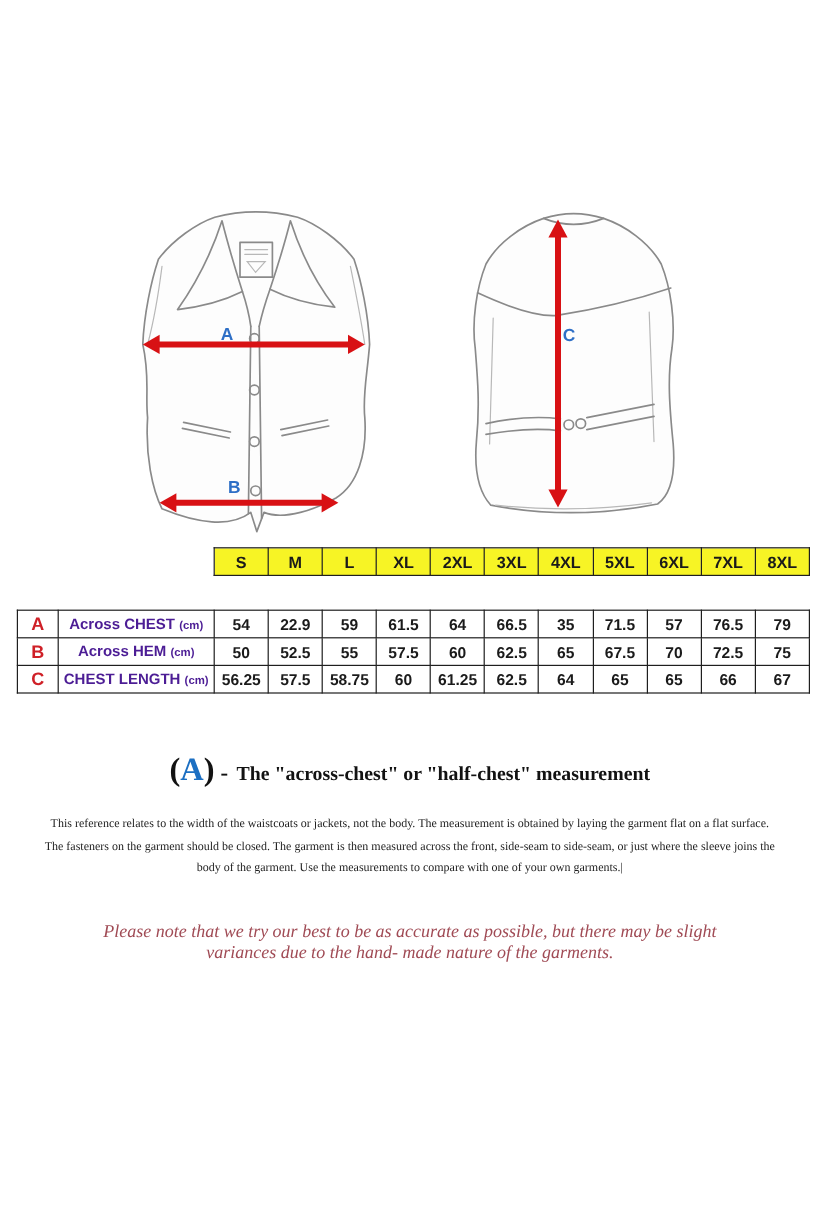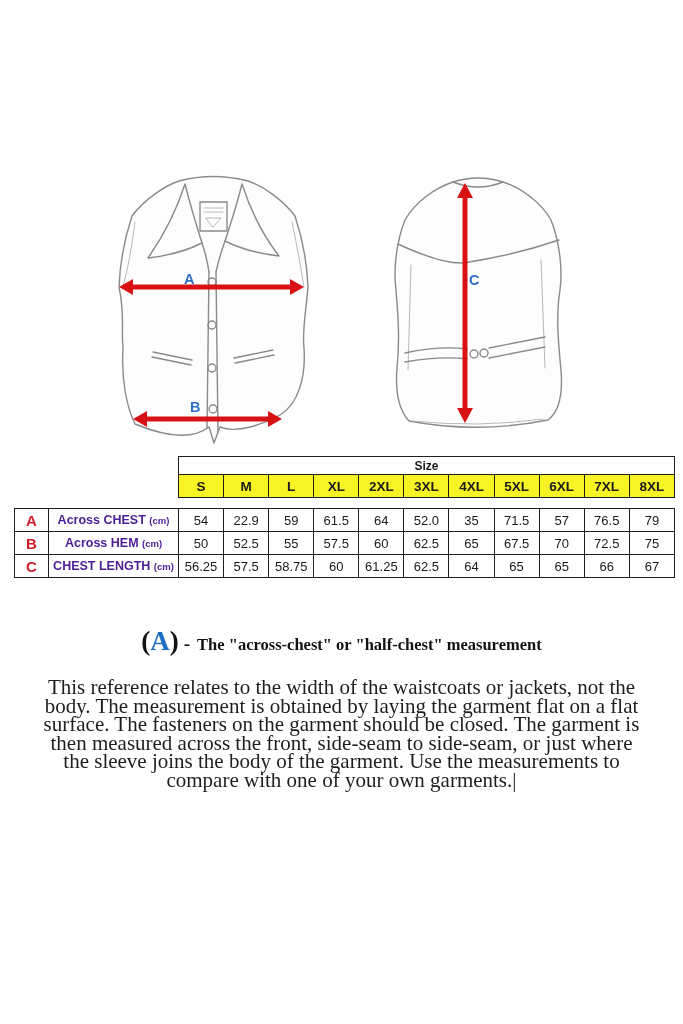--- a/index.html
+++ b/index.html
@@ -36,35 +36,35 @@
   .size-title-cell { font-size:12px; height:18px; background:#ffffff; }
   .size-cell { background:#f7f425; font-size:13.5px; height:23px; }
 
   .size-body { left:14px; top:508px; width:661px; }
   .size-body td {
     border:1.6px solid #1f1f1f; text-align:center; height:23px; background:#ffffff;
   }
   .key-cell { color:#cf2027; font-weight:bold; font-size:15px; }
   .label-cell { font-weight:bold; font-size:12.5px; color:#4c1d95; }
   .label-cell .unit { font-size:9.5px; }
-  .value-cell { font-weight:normal; font-size:13px; color:#1a1a1a; }
+  .value-cell { font-weight:bold; font-size:13px; color:#1a1a1a; }
 
   
   .heading {
     position:absolute; top:626px; left:0; width:683px; text-align:center;
     font-family:"Liberation Serif", serif; color:#121212; white-space:nowrap;
   }
   .heading .paren, .heading .a-letter { font-size:27px; font-weight:bold; }
   .heading .a-letter { color:#1c6fc2; }
   .heading .dash { font-size:19px; font-weight:bold; margin:0 7px 0 5px; }
   .heading .rest { font-size:16.5px; font-weight:bold; }
 
   .para {
     position:absolute; top:678px; left:36px; width:611px; text-align:center;
-    font-family:"Liberation Serif", serif; font-size:21px; line-height:18.6px;
+    font-family:"Liberation Serif", serif; font-size:10px; line-height:18.6px;
     color:#1e1e1e;
   }
   .para .cursor { font-weight:normal; }
 
   .note {
     position:absolute; top:769px; left:61px; width:561px; text-align:center;
     font-family:"Liberation Serif", serif; font-style:italic; font-size:15px;
     line-height:16.5px; color:#a04b55;
   }
 </style>
@@ -145,23 +145,20 @@
         <col>
         <col>
         <col>
         <col>
         <col>
         <col>
         <col>
         <col>
       </colgroup>
     <tbody>
-      <tr>
-        <td class="size-title-cell" colspan="11">Size</td>
-      </tr>
       <tr>
         <td class="size-cell">S</td>
         <td class="size-cell">M</td>
         <td class="size-cell">L</td>
         <td class="size-cell">XL</td>
         <td class="size-cell">2XL</td>
         <td class="size-cell">3XL</td>
         <td class="size-cell">4XL</td>
         <td class="size-cell">5XL</td>
         <td class="size-cell">6XL</td>
@@ -192,21 +189,21 @@
         <td class="key-cell">A</td>
         <td class="label-cell">
           <span>Across CHEST</span>
           <span class="unit">(cm)</span>
         </td>
         <td class="value-cell">54</td>
         <td class="value-cell">22.9</td>
         <td class="value-cell">59</td>
         <td class="value-cell">61.5</td>
         <td class="value-cell">64</td>
-        <td class="value-cell">52.0</td>
+        <td class="value-cell">66.5</td>
         <td class="value-cell">35</td>
         <td class="value-cell">71.5</td>
         <td class="value-cell">57</td>
         <td class="value-cell">76.5</td>
         <td class="value-cell">79</td>
       </tr>
       <tr>
         <td class="key-cell">B</td>
         <td class="label-cell">
           <span>Across HEM</span>
@@ -244,14 +241,15 @@
       </tr>
     </tbody>
   </table>
 
   <div class="heading">
     <span class="paren">(</span><span class="a-letter">A</span><span class="paren">)</span><span class="dash">-</span><span class="rest">The "across-chest" or "half-chest" measurement</span>
   </div>
 
   <p class="para"><span>This reference relates to the width of the waistcoats or jackets, not the body. The measurement is obtained by laying the garment flat on a flat surface. The fasteners on the garment should be closed. The garment is then measured across the front, side-seam to side-seam, or just where the sleeve joins the body of the garment. Use the measurements to compare with one of your own garments.</span><span class="cursor">|</span></p>
 
+  <p class="note">Please note that we try our best to be as accurate as possible, but there may be slight variances due to the hand- made nature of the garments.</p>
 
 </div>
 
 </body></html>

